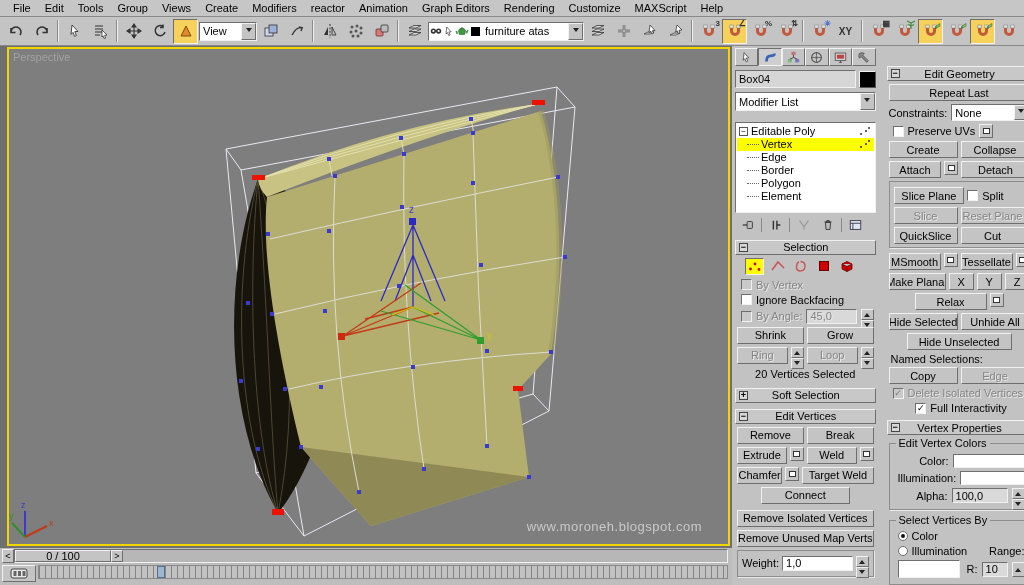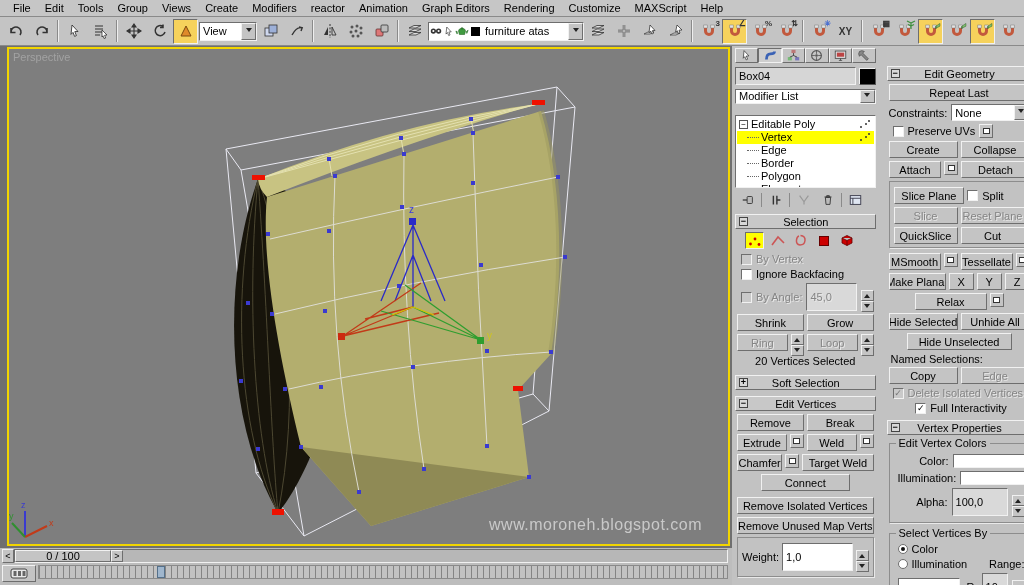--- a/index.html
+++ b/index.html
@@ -29,21 +29,21 @@
   .combo .carr { width:15px; height:100%; display:flex; align-items:center; justify-content:center;
     border:1px solid; border-color:#f1f1f1 #6e6e6e #6e6e6e #f1f1f1; background:#c4c4c4; }
   .arr-dn { width:0; height:0; border:4px solid transparent; border-top:5px solid #222; margin-top:4px; }
   
   #main { display:flex; height:539px; }
   #vp-zone { width:732px; display:flex; flex-direction:column; }
   #vp-frame { height:502px; background:#6f6f6f; padding:1px 2px 2px 7px; }
   #viewport { position:relative; width:100%; height:100%;
     border:2px solid var(--c-vpborder, #f2d500); background:var(--c-vpbg, #7e7e7e); overflow:hidden; }
   #vp-label { position:absolute; top:2px; left:4px; color:#a2a2a2; font-size:11px; }
-  #watermark { position:absolute; right:26px; bottom:10px; color:#c9c9c9; font-size:16px; letter-spacing:.5px; }
+  #watermark { position:absolute; right:26px; bottom:10px; color:#c9c9c9; font-size:13px; letter-spacing:.5px; }
   
   #timeslider { height:16px; display:flex; align-items:stretch; background:#bdbdbd; padding:1px 4px 1px 2px; }
   #ts-track { flex:1; display:flex; border:1px solid; border-color:#6e6e6e #f1f1f1 #f1f1f1 #6e6e6e; background:#b7b7b7; }
   .ts-arr { width:12px; display:flex; align-items:center; justify-content:center; font-size:9px;
     border:1px solid; border-color:#f1f1f1 #6e6e6e #6e6e6e #f1f1f1; background:#c4c4c4; }
   #ts-handle { width:96px; display:flex; align-items:center; justify-content:center;
     border:1px solid; border-color:#f1f1f1 #6e6e6e #6e6e6e #f1f1f1; background:#c4c4c4; font-size:11px; }
   #trackbar { height:17px; display:flex; align-items:stretch; background:#bdbdbd; padding:1px 4px 2px 2px; gap:2px; }
   #tb-ruler { flex:1; position:relative; border:1px solid #8a8a8a; background:
      repeating-linear-gradient(90deg, #848484 0 1px, #c2c2c2 1px 6px); }
@@ -82,21 +82,21 @@
   .row2 { display:flex; gap:3px; margin:0 2px 3px 2px; }
   .row2 .btn { flex:1; }
   .chkrow { display:flex; align-items:center; gap:4px; margin:3px 2px 3px 6px; }
   .chk { width:11px; height:11px; border:1px solid; border-color:#6e6e6e #f1f1f1 #f1f1f1 #6e6e6e;
     background:#fff; font-size:9px; line-height:9px; text-align:center; flex:0 0 auto; }
   .chk.dis { background:#c9c9c9; color:#777; }
   .rad { width:10px; height:10px; border-radius:50%; border:1px solid #6e6e6e; background:#fff;
     display:flex; align-items:center; justify-content:center; flex:0 0 auto; }
   .rad .dot { width:4px; height:4px; border-radius:50%; background:#111; }
   .dis-t { color:#858585; text-shadow:1px 1px 0 #e9e9e9; }
-  .numfield { height:28px; background:#d9d9d9; border:1px solid; border-color:#6e6e6e #f1f1f1 #f1f1f1 #6e6e6e;
+  .numfield { height:15px; background:#d9d9d9; border:1px solid; border-color:#6e6e6e #f1f1f1 #f1f1f1 #6e6e6e;
     padding:0 3px; display:flex; align-items:center; }
   .spin { width:13px; display:flex; flex-direction:column; flex:0 0 auto; }
   .spin div { flex:1; display:flex; align-items:center; justify-content:center;
     border:1px solid; border-color:#f1f1f1 #6e6e6e #6e6e6e #f1f1f1; background:#c4c4c4; }
   .tri-up { width:0; height:0; border:3px solid transparent; border-bottom:4px solid #222; margin-bottom:2px;}
   .tri-dn { width:0; height:0; border:3px solid transparent; border-top:4px solid #222; margin-top:2px;}
   .sbox { width:14px; height:14px; flex:0 0 auto; display:flex; align-items:center; justify-content:center;
     border:1px solid; border-color:#f1f1f1 #6e6e6e #6e6e6e #f1f1f1; background:#c4c4c4; }
   .sbox i { width:7px; height:6px; background:#fff; border:1px solid #333; display:block; }
   .groupbox { border:1px solid #8d8d8d; box-shadow:1px 1px 0 #e9e9e9; margin:2px 2px 5px 2px; padding:4px 2px 3px 2px; position:relative; }

